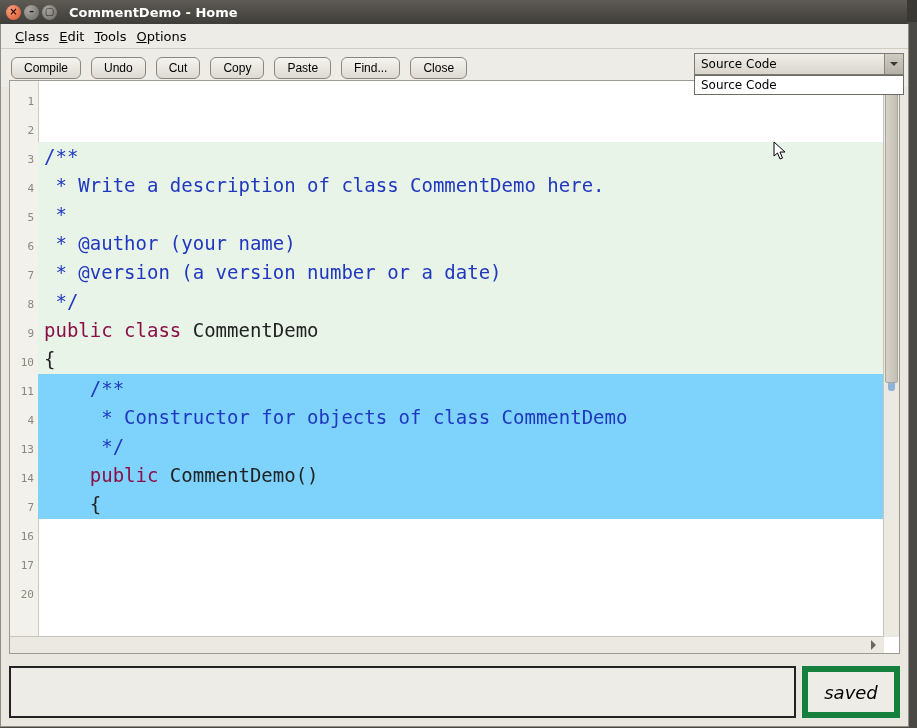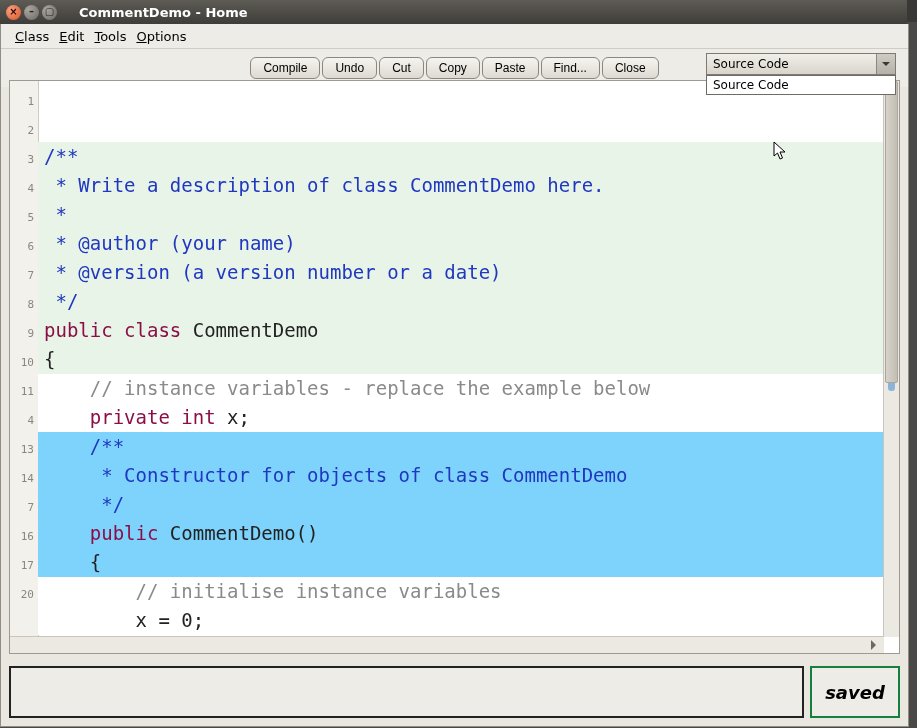--- a/index.html
+++ b/index.html
@@ -6,31 +6,31 @@
   .window{position:relative;width:917px;height:728px;background:#4b4945;}
   
   .bgstrip{position:absolute;top:0;left:0;right:0;height:22px;background:#3a3835;}
   
   .titlebar{position:absolute;top:0;left:0;right:10px;height:24px;background:linear-gradient(#5e5b55,#3f3d39);display:flex;align-items:center;color:#fff;font-weight:bold;font-size:13px;}
   .tb-btns{display:flex;gap:3px;padding:0 6px;}
   .tb-btn{width:15px;height:15px;border-radius:50%;display:flex;align-items:center;justify-content:center;font-size:10px;line-height:1;}
   .tb-close{background:radial-gradient(circle at 30% 30%,#f7a27a,#d9532c);color:#300;}
   .tb-min{background:radial-gradient(circle at 30% 30%,#aaa7a0,#6a6864);color:#222;}
   .tb-max{background:radial-gradient(circle at 30% 30%,#aaa7a0,#6a6864);color:#222;}
-  .tb-title{margin-left:16px;}
+  .tb-title{margin-left:6px;}
   
   .app{position:absolute;top:24px;left:0;width:907px;height:702px;background:#eae7e0;border:1px solid #908d86;border-top:none;}
   
   .menubar{height:24px;display:flex;align-items:center;gap:2px;padding:0 10px;background:#eeece6;border-bottom:1px solid #d0ccc3;}
   .menuitem{padding:2px 4px;}
   .menuitem u{text-decoration:underline;}
   
-  .toolbar{height:32px;display:flex;align-items:center;gap:2px;padding:3px 10px;background:#eeece6;position:relative;justify-content:center;}
+  .toolbar{height:32px;display:flex;align-items:center;gap:10px;padding:3px 10px;background:#eeece6;position:relative;}
   .btn{background:linear-gradient(#f6f4ef,#dedad2);border:1px solid #8a8780;border-radius:6px;padding:3px 12px;font-size:12px;cursor:pointer;}
-  .view-dd{position:absolute;right:12px;top:4px;width:190px;}
+  .view-dd{position:absolute;right:4px;top:4px;width:210px;}
   .dd-display{height:20px;border:1px solid #7d7a73;background:linear-gradient(#f1efe9,#d9d5cd);display:flex;align-items:center;padding:0 6px;font-size:12px;position:relative;}
   .dd-arrow{position:absolute;right:0;top:0;bottom:0;width:18px;background:linear-gradient(#cfccc4,#b5b1a8);border-left:1px solid #8a8780;display:flex;align-items:center;justify-content:center;}
   .dd-arrow:after{content:"";border:4px solid transparent;border-top-color:#3a3833;margin-top:3px;}
   .dd-list{position:absolute;top:22px;left:0;right:0;border:1px solid #6f6c66;background:#fff;z-index:50;}
   .dd-opt{padding:2px 6px;font-size:12px;}
   .dd-opt.sel{background:#6a8bb0;background:linear-gradient(#7c98b8,#5a7ea6);color:#fff;}
   
   .edwrap{position:absolute;top:56px;left:8px;right:8px;bottom:72px;border:1px solid #9d9a93;background:#fff;}
   .gutter{position:absolute;top:0;left:0;bottom:16px;width:28px;background:#f3f1eb;border-right:1px solid #cfcbc2;color:#8a877f;font-family:"DejaVu Sans Mono",monospace;font-size:11px;text-align:right;padding-top:6px;}
   .gutter div{height:29px;line-height:29px;padding-right:4px;}
@@ -49,21 +49,21 @@
   .hscroll{position:absolute;left:0;right:15px;bottom:0;height:16px;background:#ece9e2;border-top:1px solid #c9c5bc;}
   .harrowR{position:absolute;right:0;top:0;bottom:0;width:16px;display:flex;align-items:center;justify-content:center;}
   .harrowR:after{content:"";border:5px solid transparent;border-left-color:#6b6860;}
   .overview{position:absolute;top:56px;right:12px;width:80px;height:90px;border:1px solid #b7b3aa;background:#fefcde;}
   .ov1{height:36px;background:#e7f4e7;border-bottom:1px solid #d4d0c7;margin:2px;}
   .ov2{height:14px;background:#fff;margin:2px;border:1px solid #eee;}
   .ov3{height:20px;background:#fcf8c6;margin:2px;}
   
   .statusrow{position:absolute;left:8px;right:8px;bottom:8px;height:52px;display:flex;gap:6px;}
   .statusbox{flex:1;border:2px solid #222;background:#eeece6;}
-  .savebox{width:86px;border:2px solid #15803d;background:#eeece6;display:flex;align-items:center;justify-content:center;font-style:italic;font-weight:bold;font-size:18px;}
+  .savebox{width:86px;border:6px solid #15803d;background:#eeece6;display:flex;align-items:center;justify-content:center;font-style:italic;font-weight:normal;font-size:18px;}
   
   .cursor{position:absolute;top:117px;right:119px;z-index:60;pointer-events:none;}
 </style>
 </head>
 <body>
 
 <div class="window">
   <div class="bgstrip"></div>
 
   <div class="titlebar">
@@ -133,28 +133,25 @@
       </div>
 
       <div class="code">
 <div class="blk bg-doc"><span class="c-doc">/**</span>
 <span class="c-doc"> * Write a description of class CommentDemo here.</span>
 <span class="c-doc"> *</span>
 <span class="c-doc"> * @author (your name)</span>
 <span class="c-doc"> * @version (a version number or a date)</span>
 <span class="c-doc"> */</span>
 <span class="c-kw">public</span><span class="c-kw"> class</span><span class="c-id"> CommentDemo</span>
-<span class="c-id">{</span></div><div class="blk bg-plain"><span class="c-comm">    // instance variables - replace the example below</span>
-<span class="c-kw">    private</span><span class="c-kw"> int</span><span class="c-id"> x;</span>
-<span></span></div><div class="blk bg-body"><span class="c-doc">    /**</span>
+<span class="c-id">{</span></div><div class="blk bg-body"><span class="c-doc">    /**</span>
 <span class="c-doc">     * Constructor for objects of class CommentDemo</span>
 <span class="c-doc">     */</span>
 <span class="c-kw">    public</span><span class="c-id"> CommentDemo()</span>
-<span class="c-id">    {</span></div><div class="blk bg-plain"><span class="c-comm">        // initialise instance variables</span>
-<span class="c-id">        x = 0;</span></div>
+<span class="c-id">    {</span></div>
       </div>
 
       <div class="vscroll">
         <div class="vthumb"></div>
       </div>
       <div class="hscroll">
         <div class="harrowR"></div>
       </div>
     </div>
 

